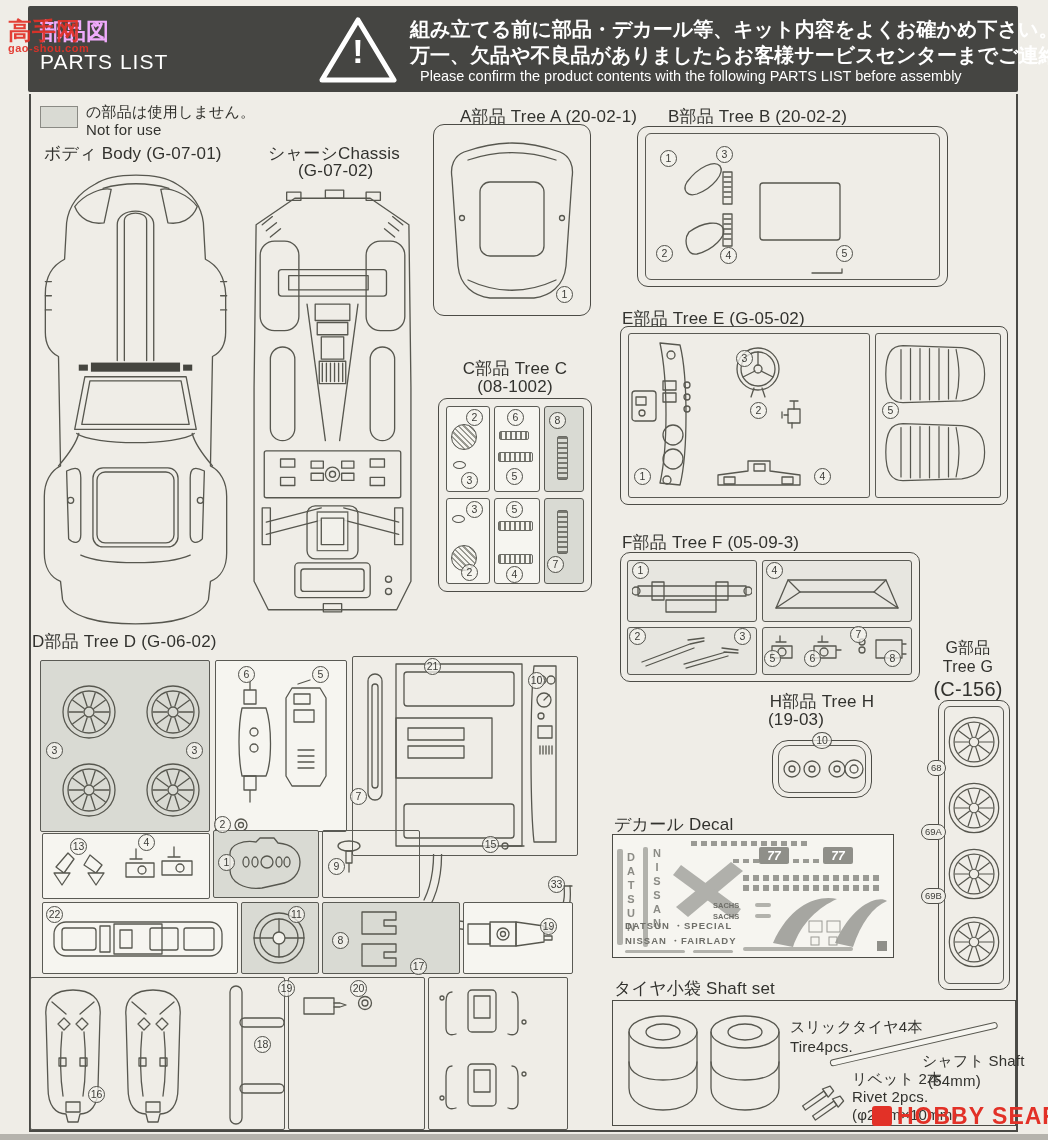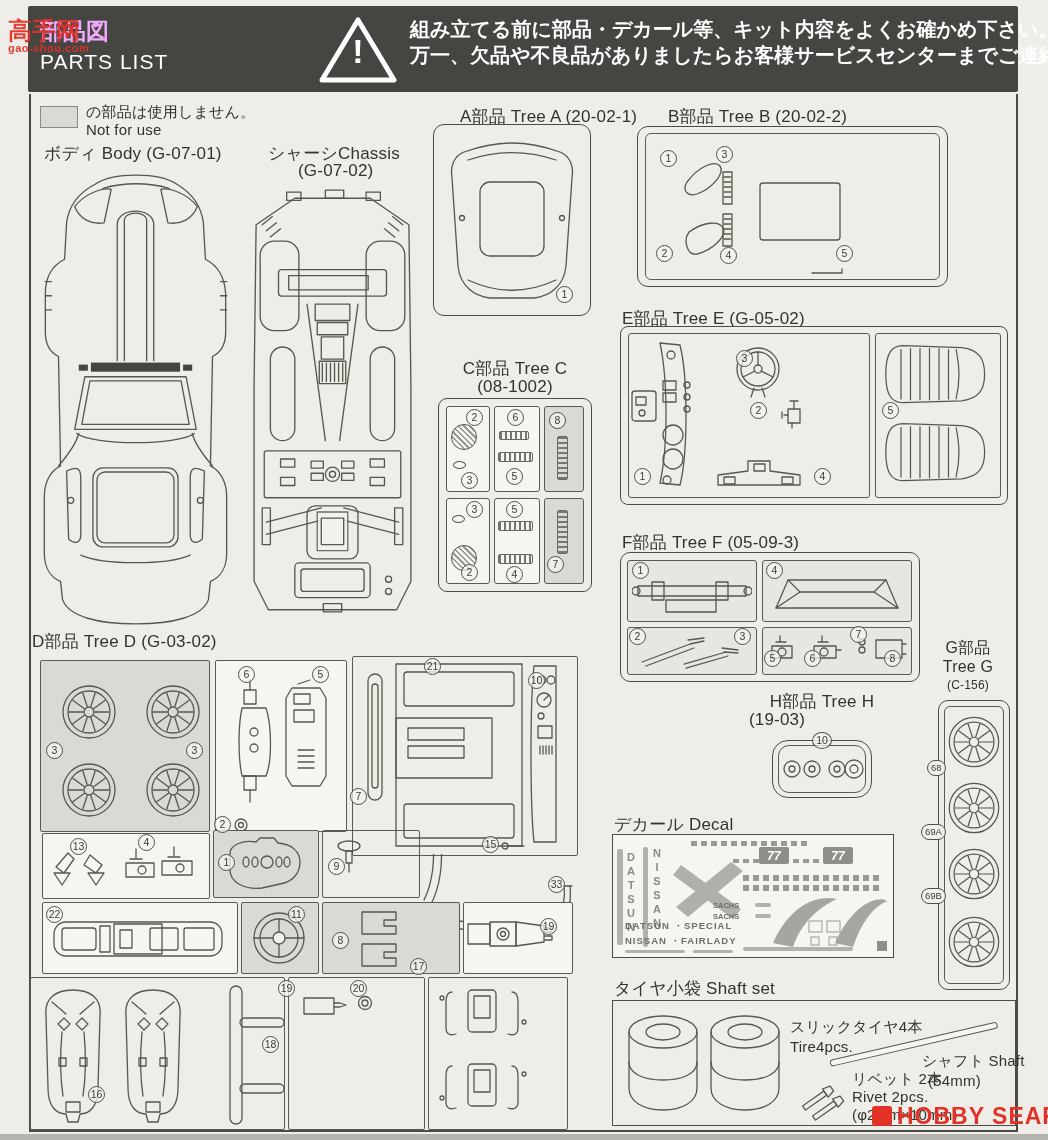--- a/index.html
+++ b/index.html
@@ -82,20 +82,21 @@
 
   <div class="hdr">
     <div class="t1">部品図</div>
     <div class="t2">PARTS LIST</div>
     <svg class="abs" style="left:288px;top:8px" width="84" height="72">
       <path d="M42,6 L78,66 L6,66 Z" stroke="#fff" stroke-width="5" fill="none" stroke-linejoin="round"></path>
     </svg>
     <span class="tri-mark">!</span>
     <div class="j" style="top:10px">組み立てる前に部品・デカール等、キット内容をよくお確かめ下さい。</div>
     <div class="j" style="top:36px">万一、欠品や不良品がありましたらお客様サービスセンターまでご連絡下さい。</div>
+    <div class="e">Please confirm the product contents with the following PARTS LIST before assembly</div>
   </div>
 
   <div class="abs wm-red" style="left:8px;top:18px;font-size:24px;z-index:9;opacity:.92">
     <div>高手网</div>
     <div style="font-size:11px;letter-spacing:.5px">gao-shou.com</div>
   </div>
 
   <div class="borderline" style="left:29px;top:94px;width:2px;height:1038px"></div>
   <div class="borderline" style="left:1016px;top:94px;width:2px;height:1038px"></div>
   <div class="borderline" style="left:29px;top:1130px;width:989px;height:2px"></div>
@@ -314,50 +315,50 @@
   <span class="cn" style="left:766px;top:562px">4</span>
   <span class="cn" style="left:629px;top:628px">2</span>
   <span class="cn" style="left:734px;top:628px">3</span>
   <span class="cn" style="left:764px;top:650px">5</span>
   <span class="cn" style="left:804px;top:650px">6</span>
   <span class="cn" style="left:850px;top:626px">7</span>
   <span class="cn" style="left:884px;top:650px">8</span>
 
   <div class="lbl lblc" style="left:930px;top:638px;width:76px;font-size:16px">G部品</div>
   <div class="lbl lblc" style="left:930px;top:658px;width:76px;font-size:16px">Tree G</div>
-  <div class="lbl lblc" style="left:930px;top:678px;width:76px;font-size:12px">(C-156)</div>
+  <div class="lbl lblc" style="left:930px;top:678px;width:76px;font-size:20px">(C-156)</div>
   <div class="tbox" style="left:938px;top:700px;width:72px;height:290px;border-radius:10px"></div>
   <div class="ibox" style="left:944px;top:706px;width:60px;height:278px"></div>
   <svg class="abs" style="left:942px;top:708px" width="64" height="274">
     <use href="#wheel" transform="translate(32,34) scale(0.95)"></use>
     <use href="#wheel" transform="translate(32,100) scale(0.95)"></use>
     <use href="#wheel" transform="translate(32,166) scale(0.95)"></use>
     <use href="#wheel" transform="translate(32,234) scale(0.95)"></use>
   </svg>
   <span class="tag" style="left:927px;top:760px">68</span>
   <span class="tag" style="left:921px;top:824px">69A</span>
   <span class="tag" style="left:921px;top:888px">69B</span>
 
   <div class="lbl lblc" style="left:762px;top:690px;width:120px">H部品 Tree H</div>
-  <div class="lbl lblc" style="left:717px;top:710px;width:120px">(19-03)</div>
+  <div class="lbl lblc" style="left:736px;top:710px;width:120px">(19-03)</div>
   <div class="tbox" style="left:772px;top:740px;width:100px;height:58px;border-radius:16px"></div>
   <div class="ibox" style="left:778px;top:745px;width:88px;height:48px;border-radius:11px"></div>
   <svg class="abs" style="left:778px;top:745px" width="88" height="48">
     <circle cx="14" cy="24" r="8" class="ln"></circle>
       <circle cx="14" cy="24" r="3" class="ln"></circle>
     <circle cx="34" cy="24" r="8" class="ln"></circle>
       <circle cx="34" cy="24" r="3" class="ln"></circle>
     <circle cx="59" cy="24" r="8" class="ln"></circle>
       <circle cx="59" cy="24" r="3" class="ln"></circle>
     <circle cx="76" cy="24" r="9" class="lnf" fill="#d9dad4"></circle>
       <circle cx="76" cy="24" r="4" class="ln"></circle>
   </svg>
   <span class="cn" style="left:812px;top:732px;width:20px">10</span>
 
-  <div class="lbl" style="left:32px;top:630px">D部品 Tree D (G-03-02)</div>
+  <div class="lbl" style="left:32px;top:630px">D部品 Tree D (G-06-02)</div>
   <div class="cell shade" style="left:40px;top:660px;width:170px;height:172px;border-radius:2px"></div>
   <svg class="abs" style="left:40px;top:660px" width="170" height="172">
     <use href="#wheel" transform="translate(49,52)"></use>
     <use href="#wheel" transform="translate(133,52)"></use>
     <use href="#wheel" transform="translate(49,130)"></use>
     <use href="#wheel" transform="translate(133,130)"></use>
   </svg>
   <span class="cn" style="left:46px;top:742px">3</span>
   <span class="cn" style="left:186px;top:742px">3</span>
 
@@ -492,21 +493,21 @@
   <svg class="abs" style="left:36px;top:984px" width="162" height="142">
     <use href="#seatback" transform="translate(0,0)"></use>
     <use href="#seatback" transform="translate(80,0)"></use>
   </svg>
   <span class="cn" style="left:88px;top:1086px">16</span>
   <svg class="abs" style="left:186px;top:984px" width="104" height="144">
     <rect x="44" y="2" width="12" height="138" rx="6" class="ln"></rect>
     <rect x="54" y="34" width="44" height="9" rx="4.5" class="ln"></rect>
     <rect x="54" y="100" width="44" height="9" rx="4.5" class="ln"></rect>
   </svg>
-  <span class="cn" style="left:262px;top:1036px">18</span>
+  <span class="cn" style="left:254px;top:1036px">18</span>
 
   <div class="cell" style="left:288px;top:977px;width:137px;height:153px;border-radius:2px;background:transparent"></div>
   <span class="cn" style="left:278px;top:980px">19</span>
   <span class="cn" style="left:350px;top:980px">20</span>
   <svg class="abs" style="left:302px;top:994px" width="46" height="24">
     <rect x="2" y="4" width="30" height="16" class="ln"></rect>
     <path class="ln" d="M32,9 h6 l6,2 l-6,2 h-6"></path>
   </svg>
   <svg class="abs" style="left:356px;top:994px" width="18" height="18">
     <circle cx="9" cy="9" r="6.5" class="ln"></circle>

